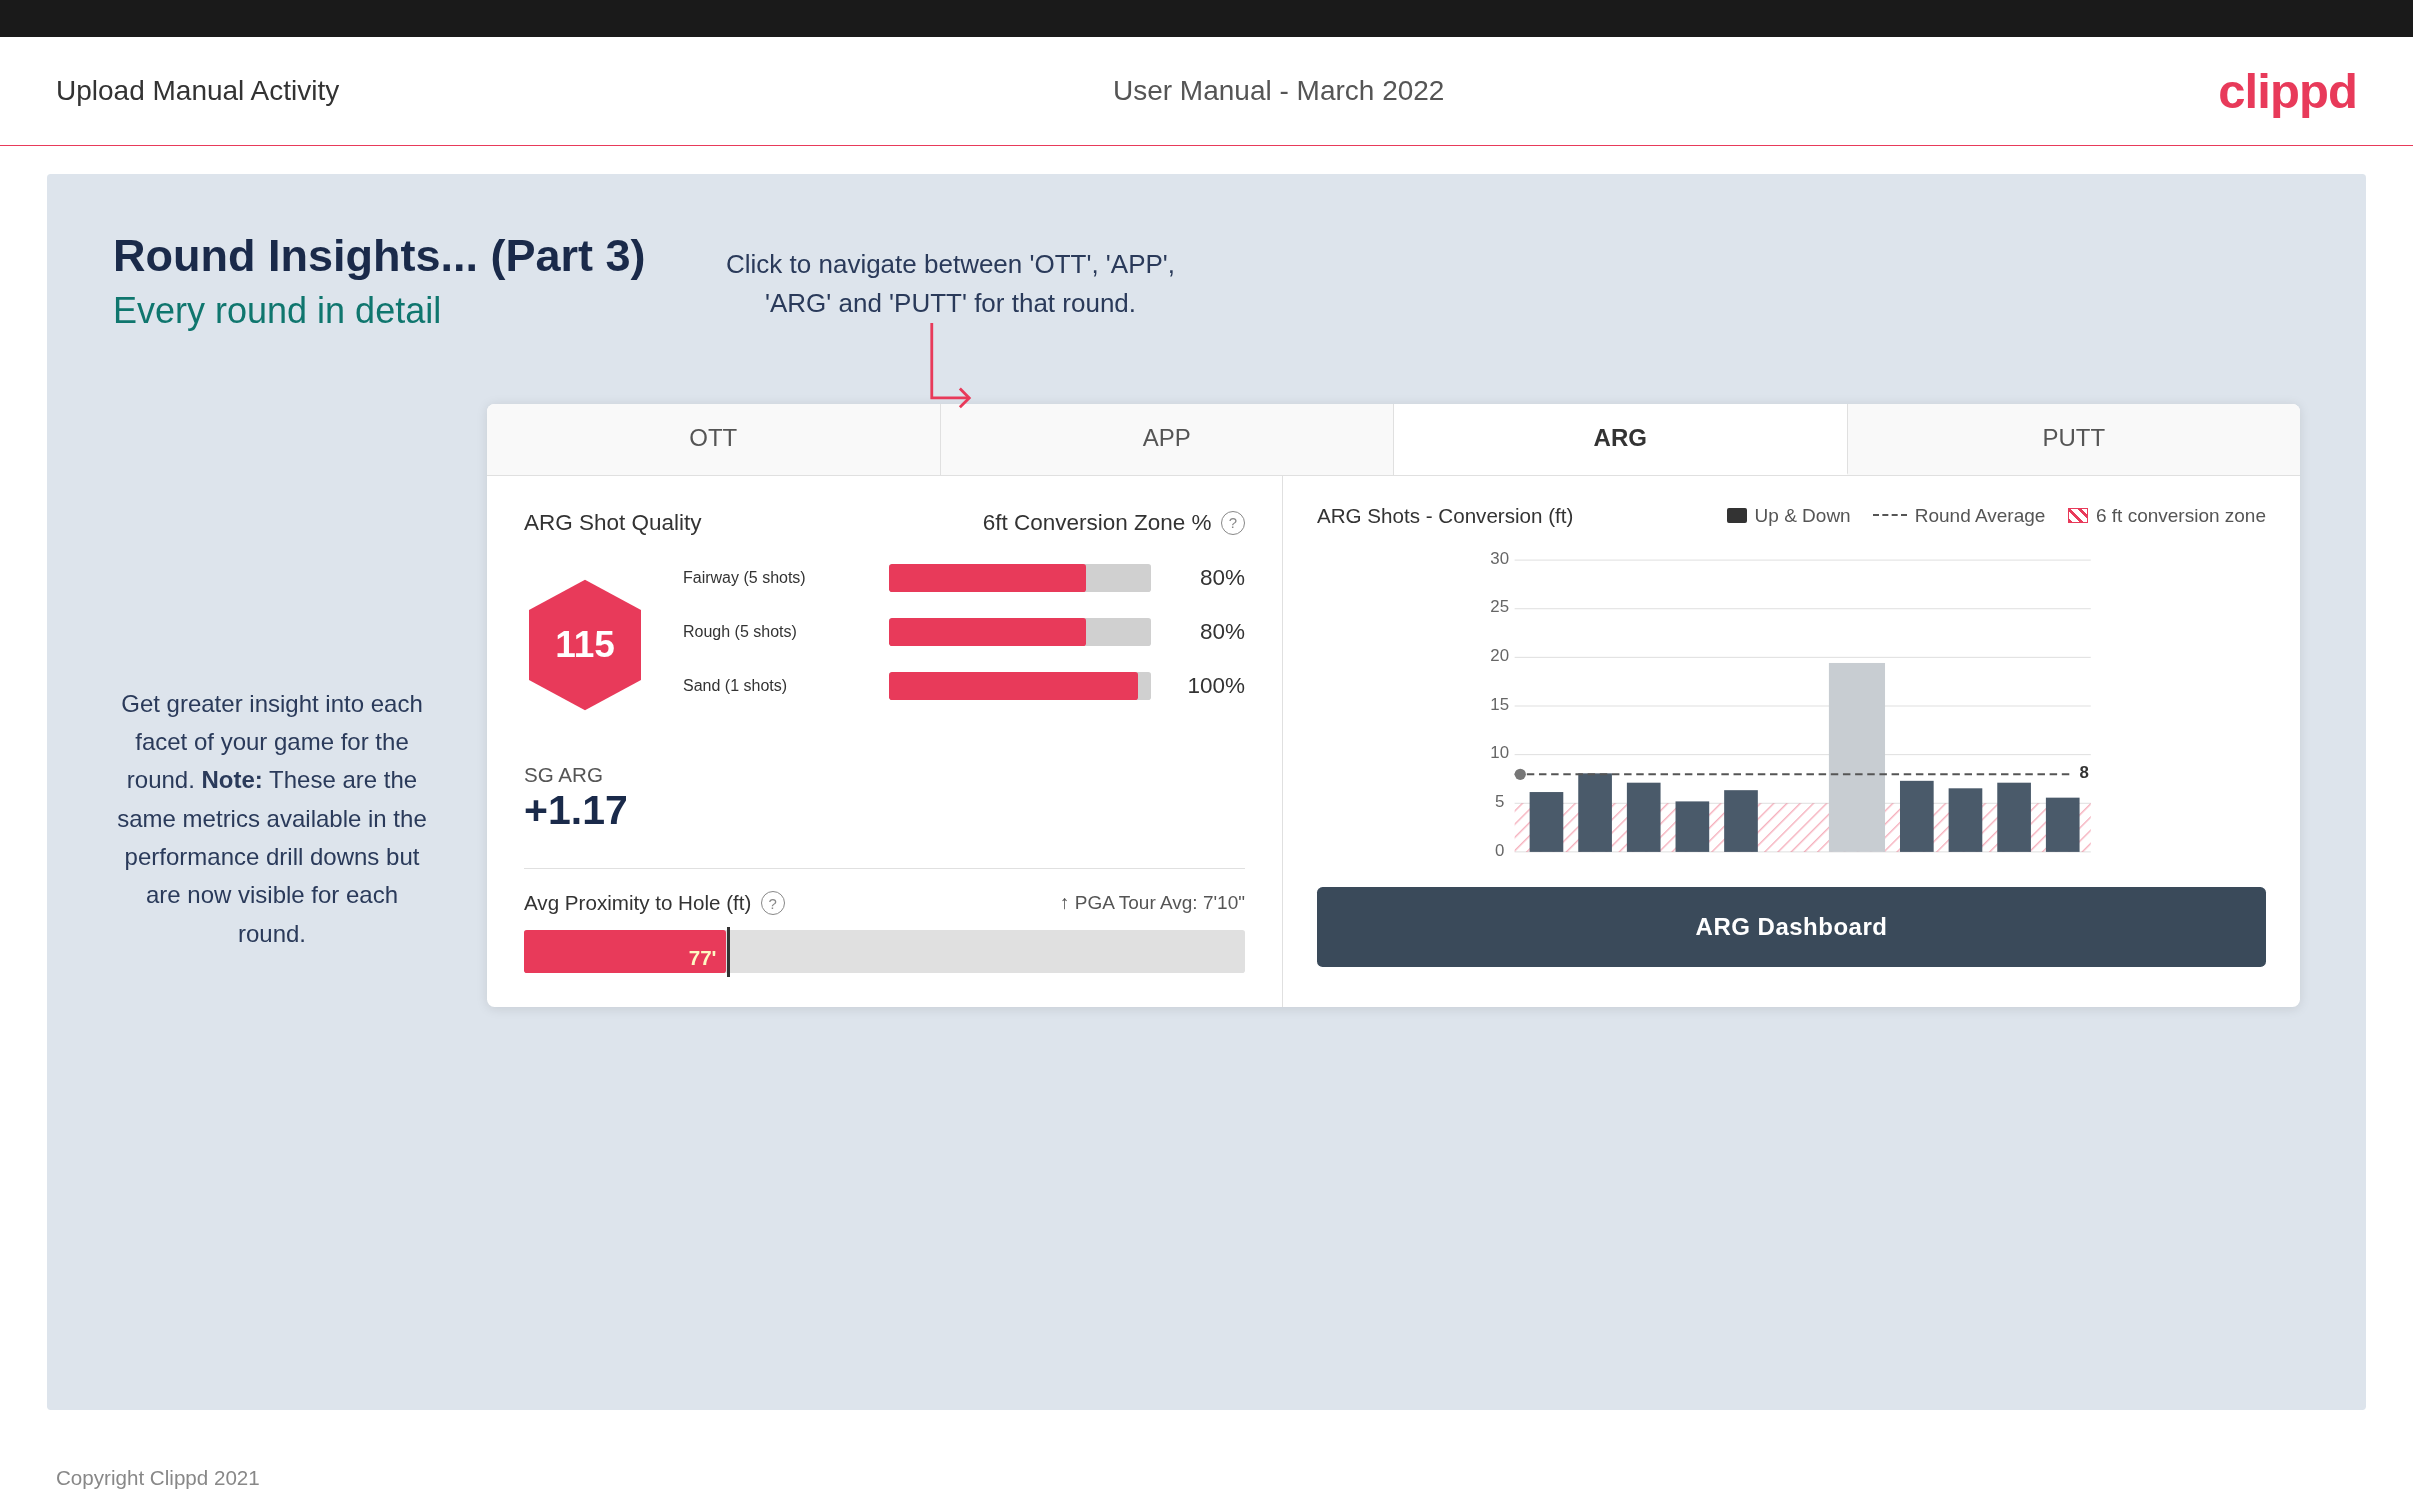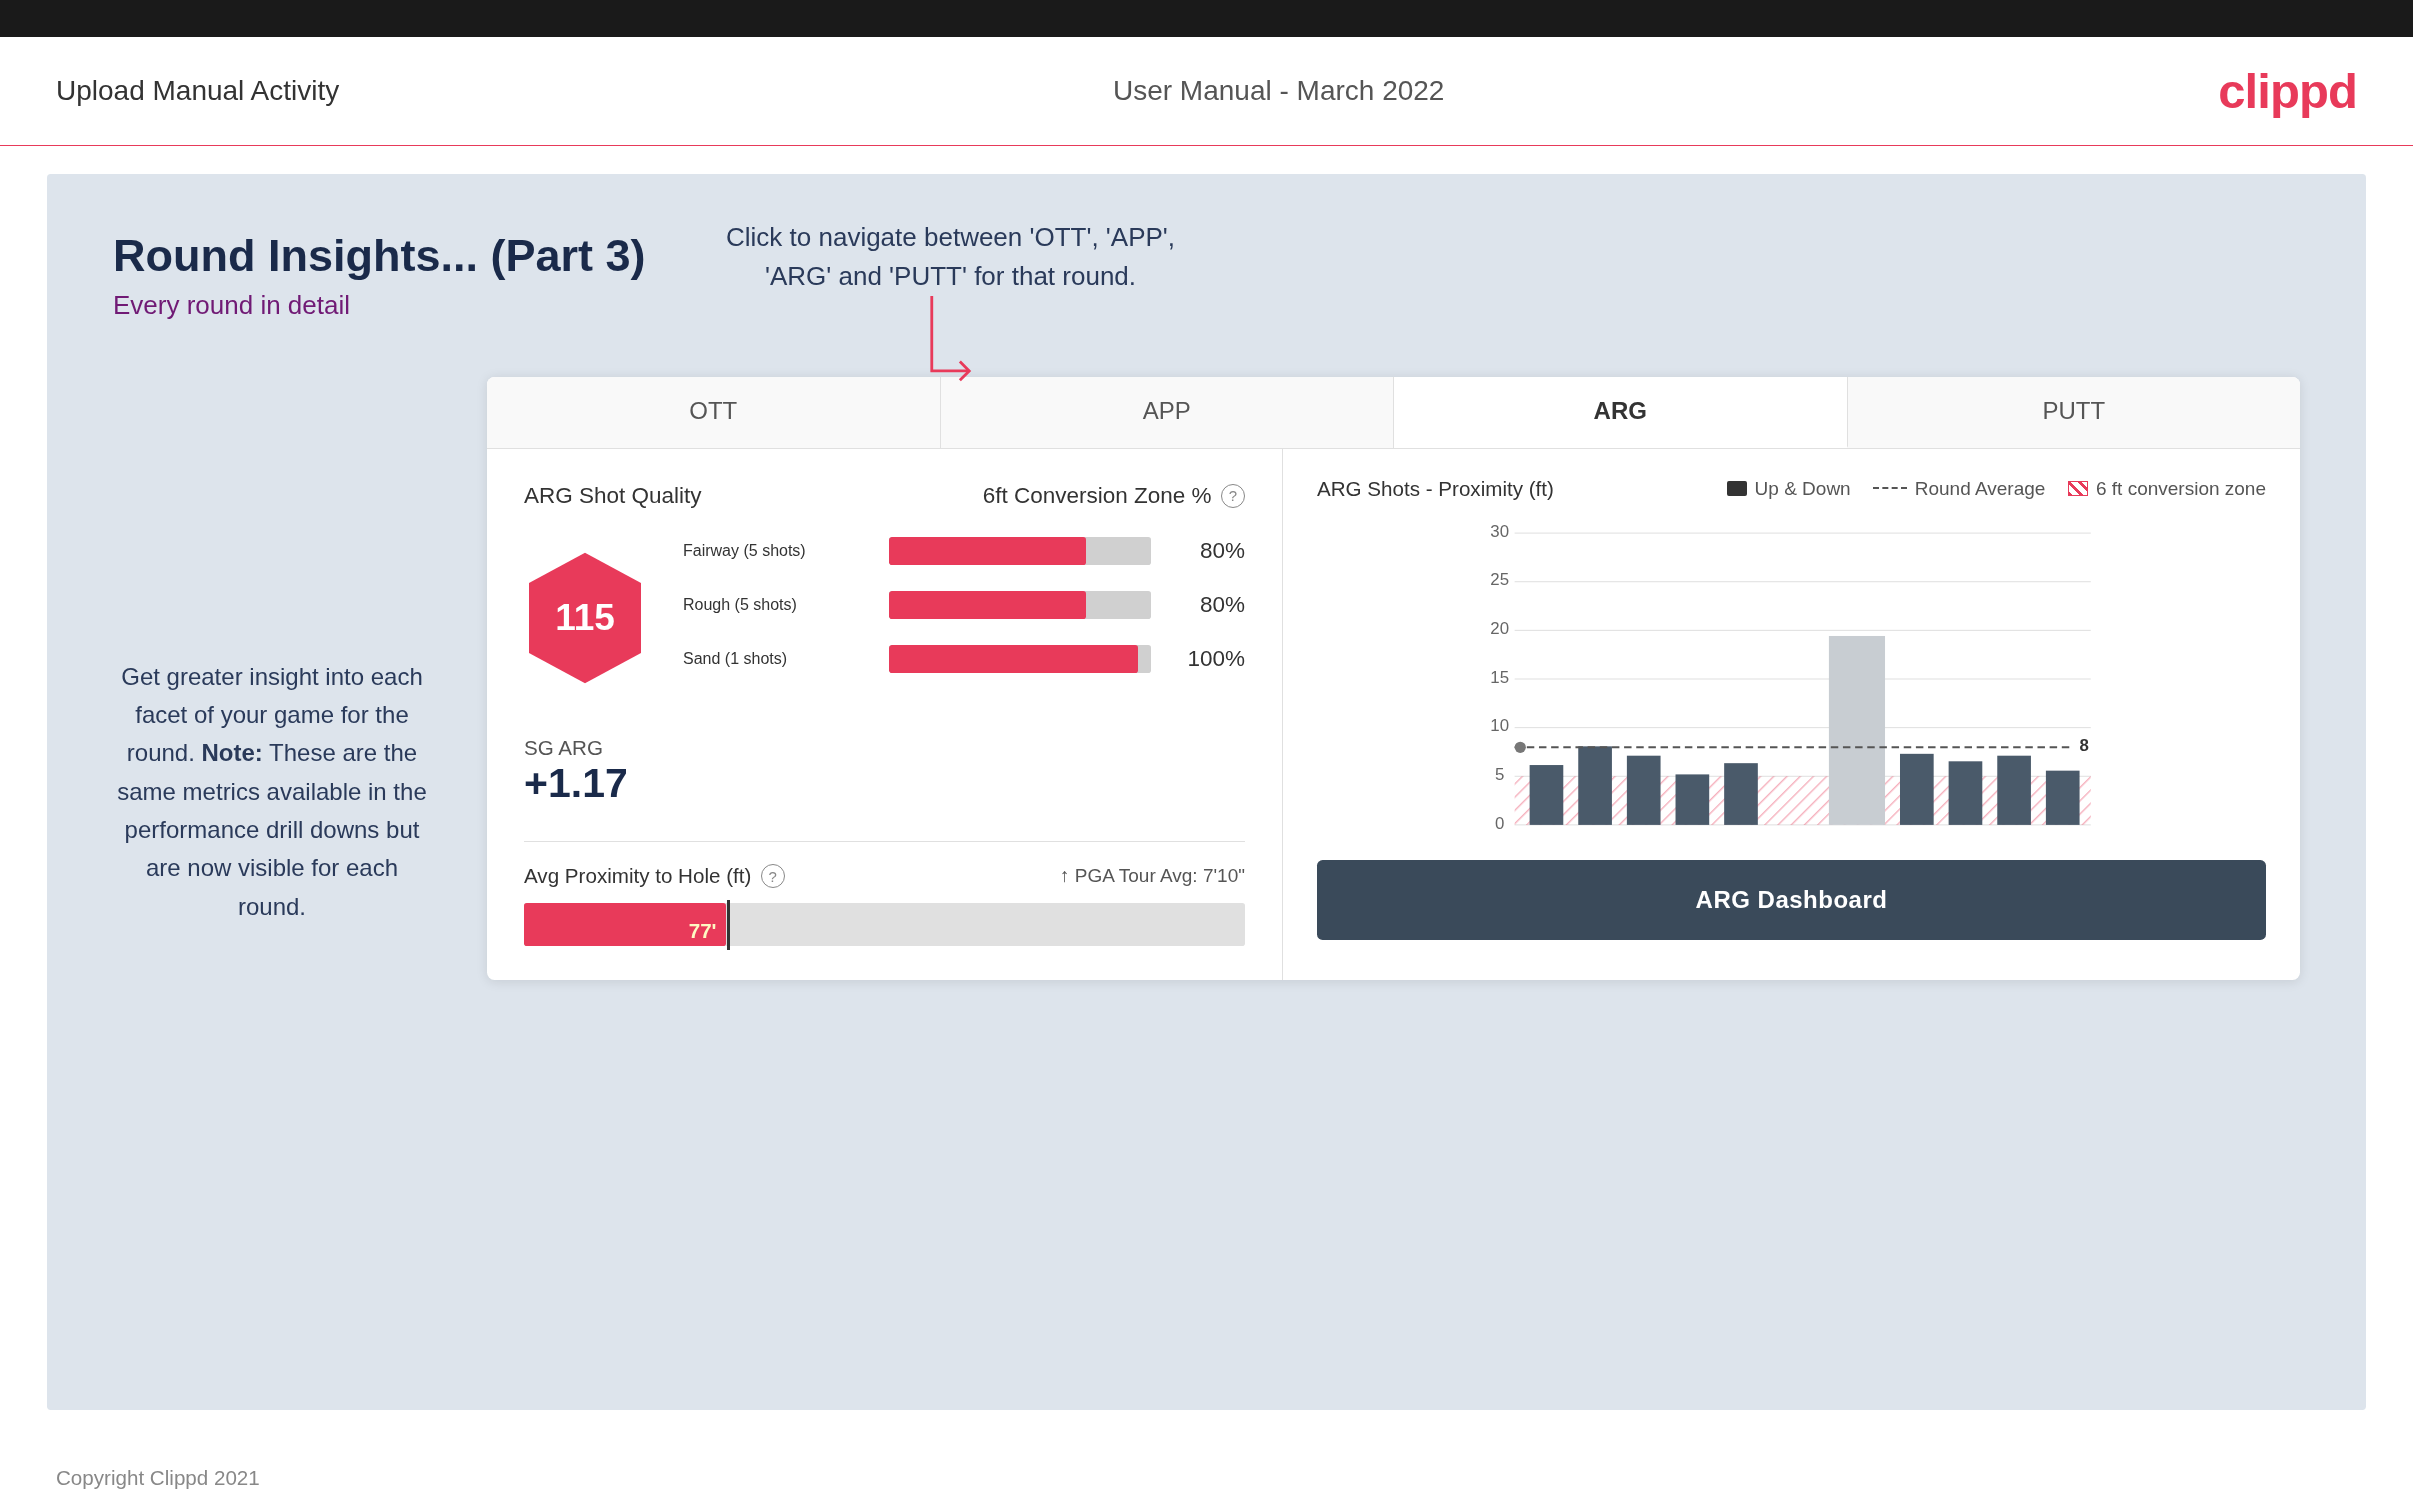--- a/index.html
+++ b/index.html
@@ -56,23 +56,23 @@
     }
 
     .page-title {
       font-size: 45px;
       font-weight: 700;
       color: #1a2a4a;
       margin-bottom: 7.5px;
     }
 
     .page-subtitle {
-      font-size: 26px;
-      color: #701a75;
-      margin-bottom: 56px;
+      font-size: 36px;
+      color: #0f766e;
+      margin-bottom: 72px;
     }
 
     .content-layout {
       display: flex;
       gap: 56px;
       align-items: flex-start;
       position: relative;
     }
 
     
@@ -531,21 +531,21 @@
               </div>
               <div class="proximity-cursor"></div>
             </div>
           </div>
 
         </div>
 
         <div class="chart-panel">
 
           <div class="chart-header">
-            <span class="chart-title">ARG Shots - Proximity (ft)</span>
+            <span class="chart-title">ARG Shots - Conversion (ft)</span>
             <div class="chart-legend">
               <div class="legend-item">
                 <div class="legend-box"></div>
                 <span>Up &amp; Down</span>
               </div>
               <div class="legend-item">
                 <div class="legend-dashed"></div>
                 <span>Round Average</span>
               </div>
               <div class="legend-item">

